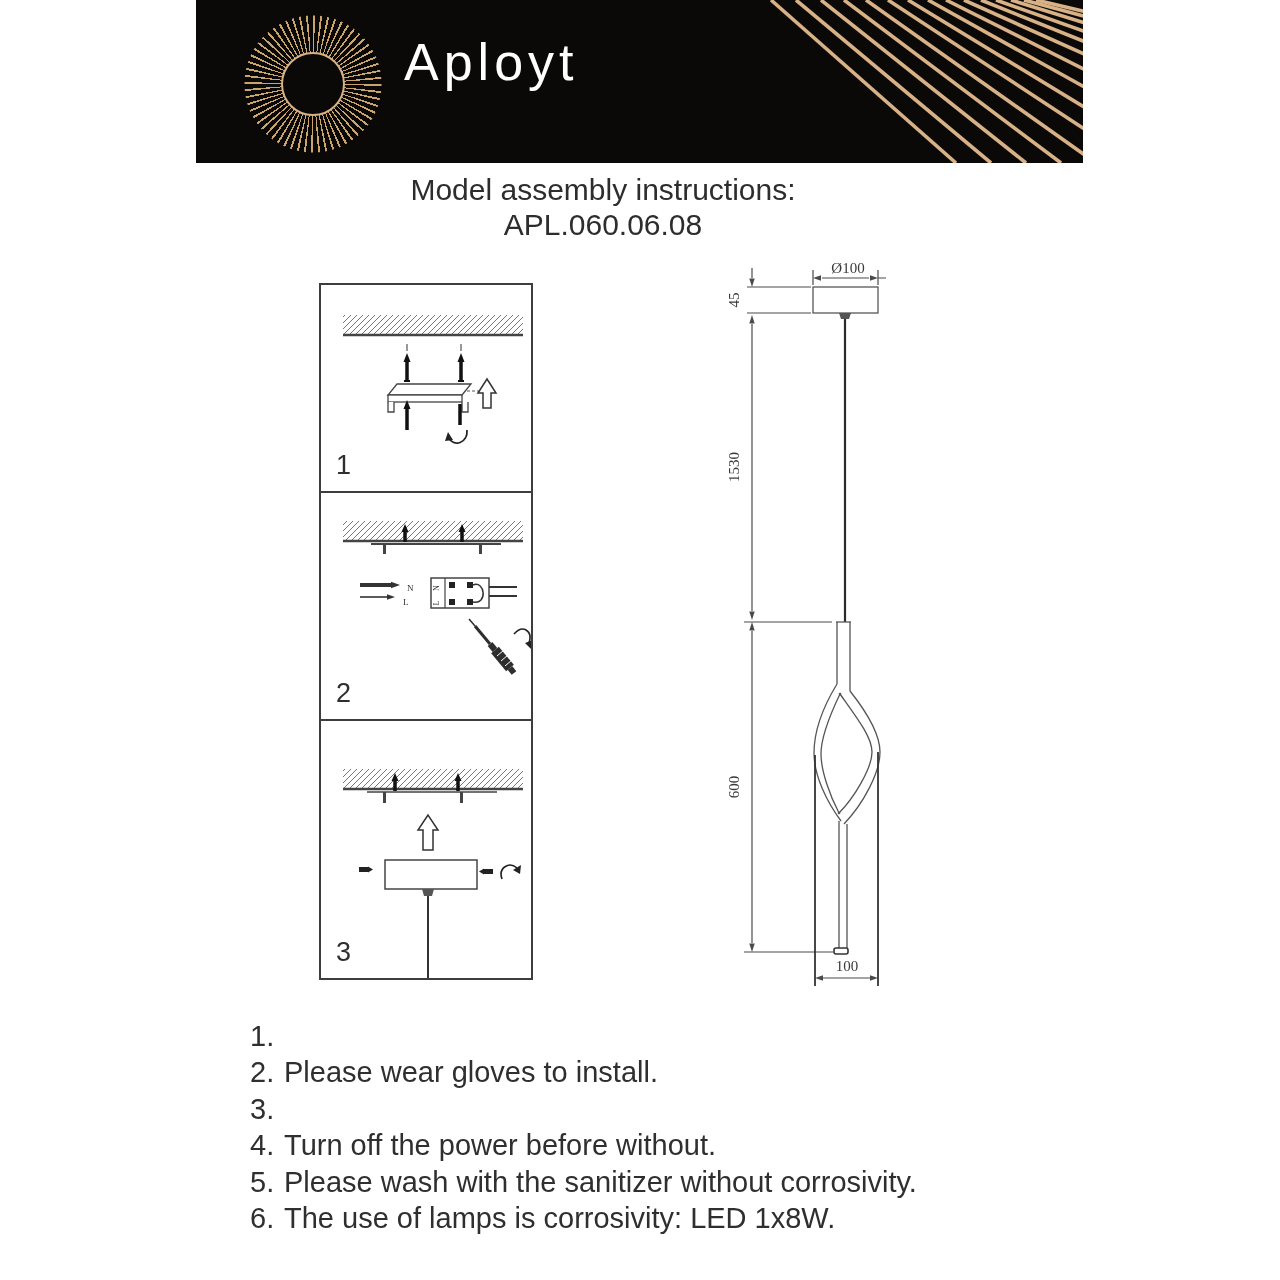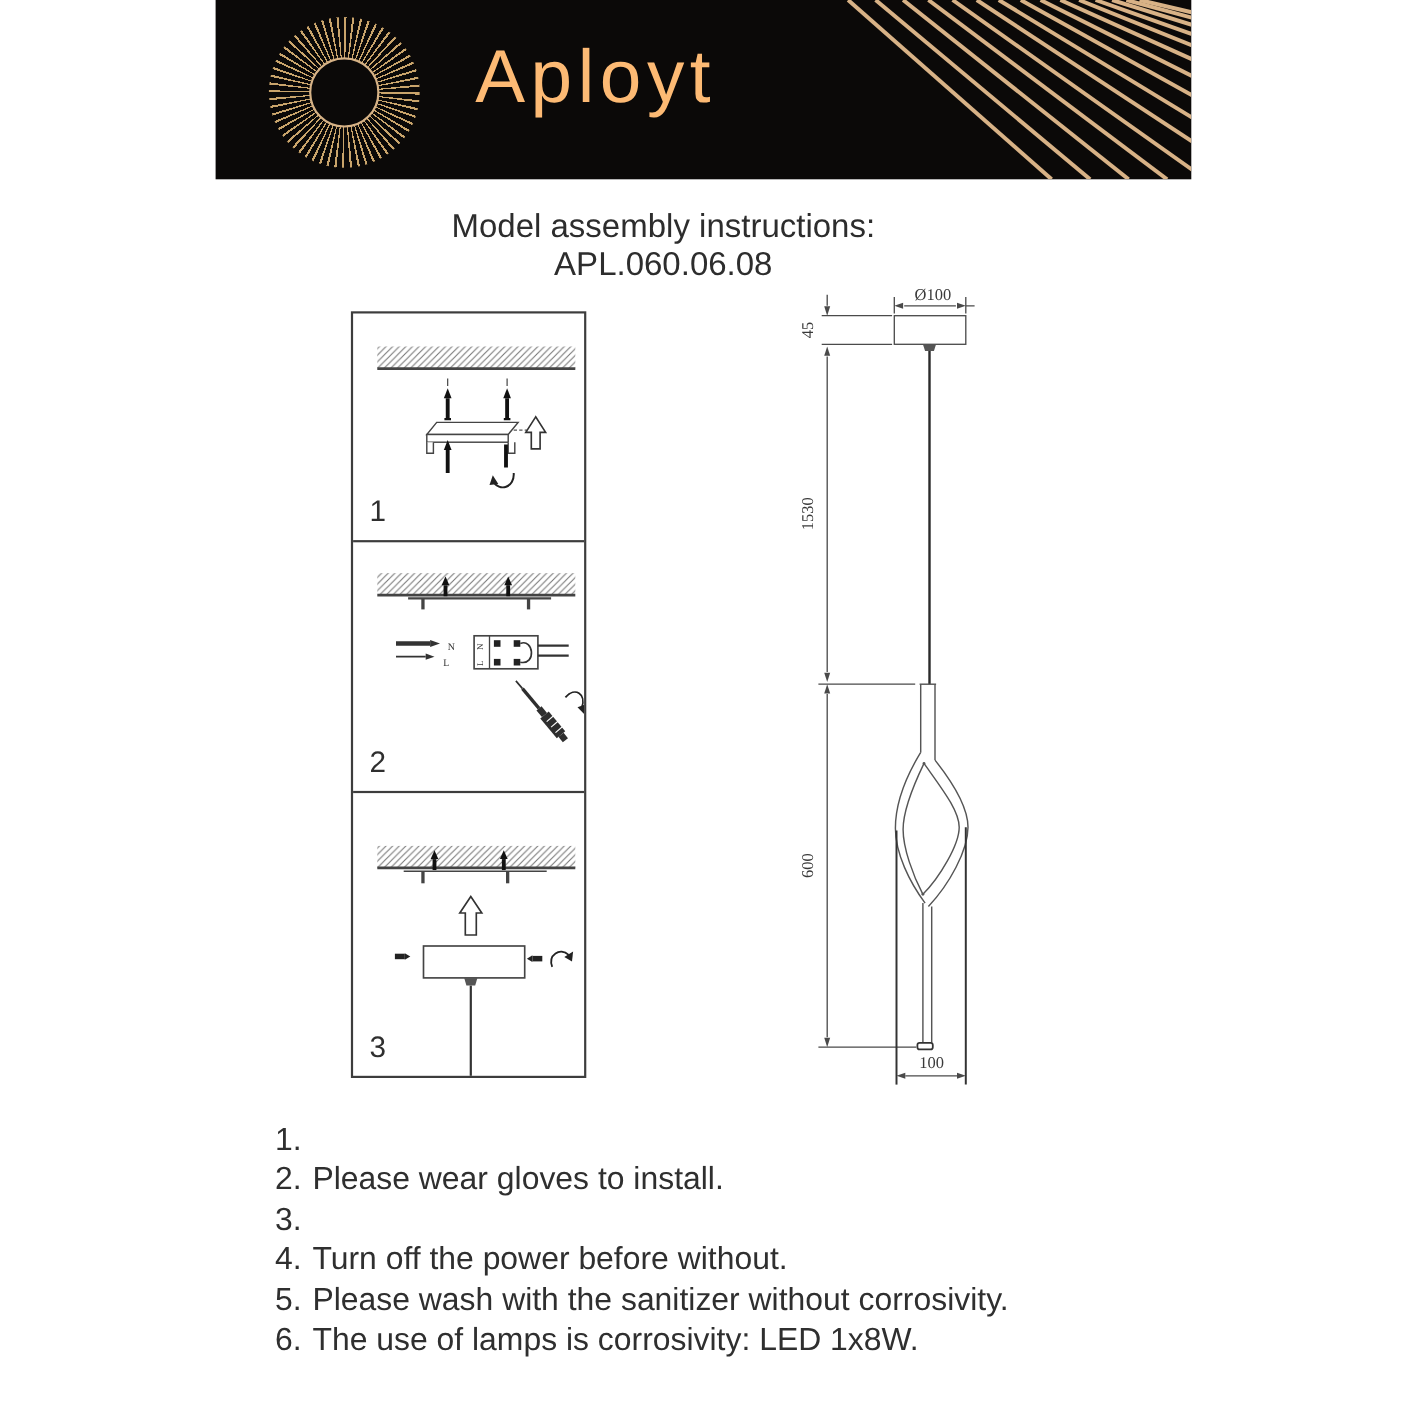--- a/index.html
+++ b/index.html
@@ -8,26 +8,26 @@
 
   
   .banner { position:absolute; left:196px; top:0; width:887px; height:163px;
             background:#0b0908; overflow:hidden; }
   .burst { position:absolute; left:39px; top:6px; width:156px; height:156px; border-radius:50%;
            background:repeating-conic-gradient(from 0deg, #c9a46b 0deg 1.7deg, transparent 1.7deg 6deg);
            -webkit-mask:radial-gradient(circle closest-side, transparent 0 30px, #000 31px 68px, transparent 69px);
            mask:radial-gradient(circle closest-side, transparent 0 30px, #000 31px 68px, transparent 69px); }
   .burst-ring { position:absolute; left:85px; top:52px; width:64px; height:64px;
                 border:2px solid #d6b286; border-radius:50%; }
-  .brand { position:absolute; left:236px; top:36px; font-size:68px; line-height:1;
-           letter-spacing:5px; color:#fdba74; font-weight:400; }
+  .brand { position:absolute; left:208px; top:36px; font-size:52px; line-height:1;
+           letter-spacing:5px; color:#ffffff; font-weight:400; }
   .fan { position:absolute; right:0; top:0; }
 
   
-  .title-block { position:absolute; left:196px; top:188px; width:814px; text-align:center;
+  .title-block { position:absolute; left:196px; top:172px; width:814px; text-align:center;
                  font-size:30px; line-height:35px; color:#2d2d2d; }
 
   
   .steps { position:absolute; left:319px; top:283px; width:214px; height:697px;
            border:2px solid #3d3d3d; display:flex; flex-direction:column; }
   .panel { position:relative; width:100%; }
   .panel + .panel { border-top:2px solid #3d3d3d; }
   .panel1 { height:206px; } .panel2 { height:228px; } .panel3 { flex:1; }
   .panel svg { position:absolute; left:0; top:0; }
   .step-num { position:absolute; left:15px; bottom:10px; font-size:27px; color:#2f2f2f; }

